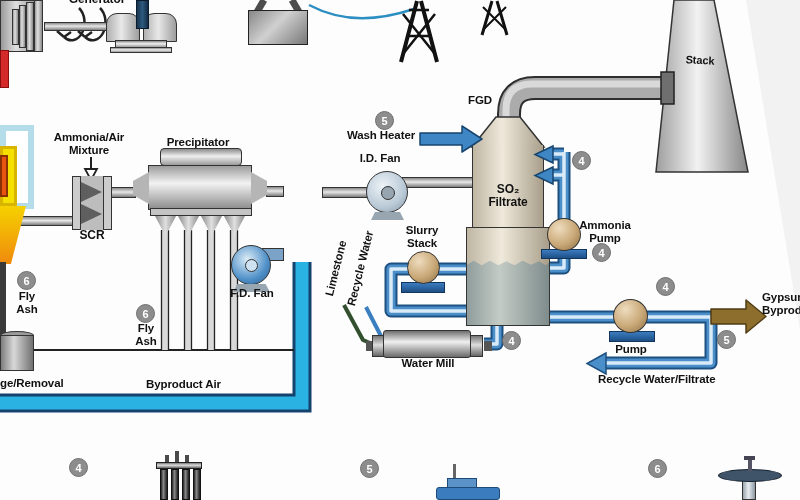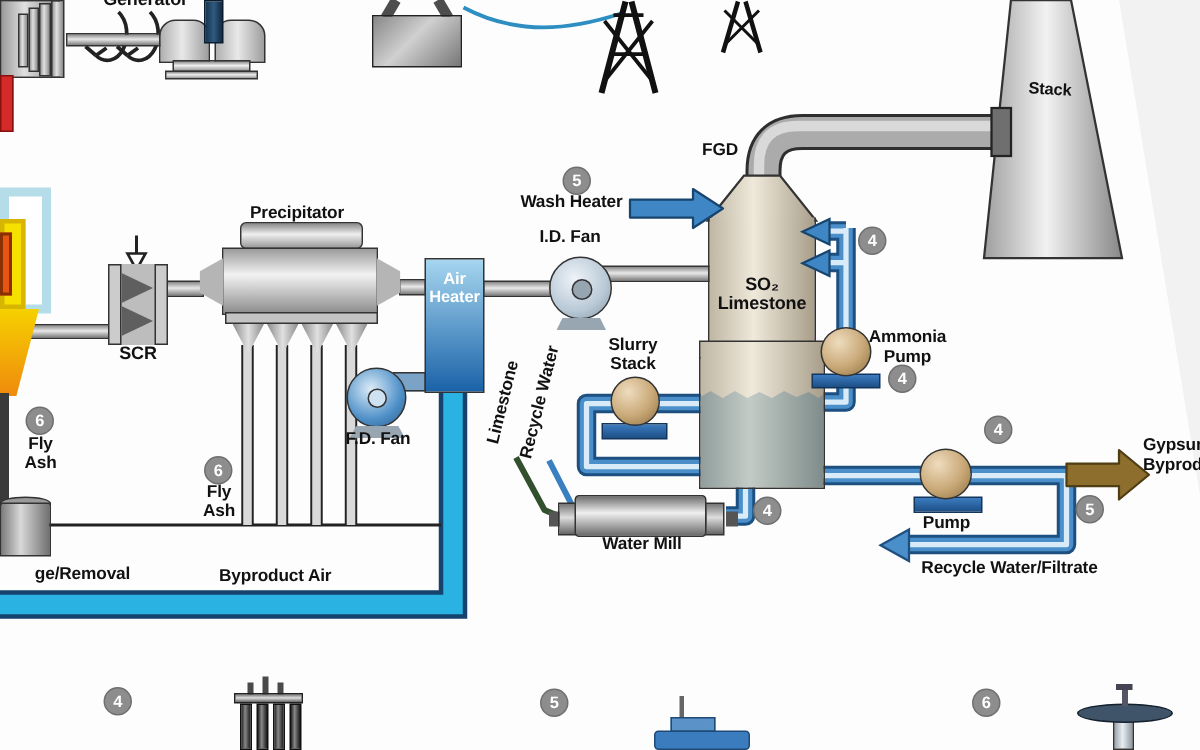--- a/index.html
+++ b/index.html
@@ -151,23 +151,20 @@
   <div class="el steelv" style="left:160px;top:148px;width:82px;height:18px;border-radius:4px"></div>
   <div class="el" style="left:148px;top:165px;width:104px;height:45px;background:linear-gradient(#9c9c9c,#f2f2f2 40%,#8c8c8c);border:1.5px solid #333"></div>
   <div class="el" style="left:133px;top:172px;width:16px;height:32px;clip-path:polygon(100% 0,100% 100%,0 72%,0 28%);background:#b5b5b5"></div>
   <div class="el" style="left:251px;top:172px;width:16px;height:32px;clip-path:polygon(0 0,0 100%,100% 72%,100% 28%);background:#b5b5b5"></div>
   <div class="el" style="left:150px;top:208px;width:102px;height:8px;background:#c4c4c4;border:1px solid #333"></div>
   <div class="el" style="left:155px;top:216px;width:21px;height:20px;clip-path:polygon(0 0,100% 0,50% 100%);background:linear-gradient(90deg,#8a8a8a,#e0e0e0 50%,#8a8a8a)"></div>
   <div class="el" style="left:178px;top:216px;width:21px;height:20px;clip-path:polygon(0 0,100% 0,50% 100%);background:linear-gradient(90deg,#8a8a8a,#e0e0e0 50%,#8a8a8a)"></div>
   <div class="el" style="left:201px;top:216px;width:21px;height:20px;clip-path:polygon(0 0,100% 0,50% 100%);background:linear-gradient(90deg,#8a8a8a,#e0e0e0 50%,#8a8a8a)"></div>
   <div class="el" style="left:224px;top:216px;width:21px;height:20px;clip-path:polygon(0 0,100% 0,50% 100%);background:linear-gradient(90deg,#8a8a8a,#e0e0e0 50%,#8a8a8a)"></div>
 
-  <div class="el" style="left:283px;top:172px;width:40px;height:90px;background:linear-gradient(#a6d6ef,#1a62a8);border:1.5px solid #333">
-    <div class="lbl" style="position:relative;left:0;top:7px;width:100%;color:#fff;font-size:11px">Air Heater</div>
-  </div>
 
   <div class="el" style="left:231px;top:245px;width:40px;height:40px;border-radius:50%;border:1.5px solid #333;background:radial-gradient(circle at 40% 35%,#dcecf7,#4f90c8 60%,#2a5d8e)"></div>
   <div class="el" style="left:245px;top:259px;width:13px;height:13px;border-radius:50%;background:#cfe2f1;border:1px solid #333"></div>
   <div class="el" style="left:233px;top:284px;width:37px;height:8px;clip-path:polygon(12% 0,88% 0,100% 100%,0 100%);background:#98a6b2"></div>
 
   <div class="el" style="left:366px;top:171px;width:42px;height:42px;border-radius:50%;border:1.5px solid #333;background:radial-gradient(circle at 40% 35%,#eef3f8,#b9c9d6 60%,#8496a5)"></div>
   <div class="el" style="left:381px;top:186px;width:14px;height:14px;border-radius:50%;background:#97a5b1;border:1px solid #333"></div>
   <div class="el" style="left:371px;top:212px;width:33px;height:8px;clip-path:polygon(12% 0,88% 0,100% 100%,0 100%);background:#98a6b2"></div>
 
   <div class="el beige" style="left:472px;top:145px;width:72px;height:84px;border-top:none"></div>
@@ -205,36 +202,37 @@
   <div class="el" style="left:742px;top:479px;width:14px;height:21px;background:linear-gradient(90deg,#9aa4ae,#e8edf2 45%,#8c97a1);border:1px solid #333"></div>
   <div class="el" style="left:718px;top:469px;width:64px;height:13px;border-radius:50%;background:#3f5469;border:1px solid #14202d"></div>
   <div class="el" style="left:748px;top:459px;width:4px;height:12px;background:#556"></div>
   <div class="el" style="left:744px;top:456px;width:11px;height:4px;background:#445"></div>
 
   <div class="lbl" style="left:57px;top:-7px;width:80px;font-size:12px">Generator</div>
   <div class="lbl" style="left:679px;top:54px;width:42px;font-size:11px;transform:rotate(3deg)">Stack</div>
   <div class="lbl" style="left:462px;top:94px;width:36px">FGD</div>
   <div class="lbl" style="left:342px;top:129px;width:78px">Wash Heater</div>
   <div class="lbl" style="left:351px;top:152px;width:58px">I.D. Fan</div>
+  <div class="lbl" style="left:50px;top:131px;width:78px">Ammonia/Air Mixture</div>
   <div class="lbl" style="left:156px;top:136px;width:84px">Precipitator</div>
   <div class="lbl" style="left:70px;top:229px;width:44px;font-size:12px">SCR</div>
   <div class="lbl" style="left:230px;top:287px;width:44px">F.D. Fan</div>
   <div class="lbl" style="left:10px;top:290px;width:34px">Fly Ash</div>
   <div class="lbl" style="left:129px;top:322px;width:34px">Fly Ash</div>
-  <div class="lbl" style="left:0;top:377px;width:110px;text-align:center">ge/Removal</div>
+  <div class="lbl" style="left:0;top:377px;width:110px;text-align:left">ge/Removal</div>
   <div class="lbl" style="left:146px;top:378px;width:100px;text-align:left">Byproduct Air</div>
   <div class="lbl" style="left:296px;top:262px;width:80px;transform:rotate(-76deg)">Limestone</div>
   <div class="lbl" style="left:312px;top:262px;width:97px;transform:rotate(-76deg)">Recycle Water</div>
   <div class="lbl" style="left:397px;top:224px;width:50px">Slurry Stack</div>
   <div class="lbl" style="left:394px;top:357px;width:68px">Water Mill</div>
-  <div class="lbl" style="left:477px;top:183px;width:62px;font-size:12px">SO₂ Limestone</div>
+  <div class="lbl" style="left:477px;top:183px;width:62px;font-size:12px">SO₂ Filtrate</div>
   <div class="lbl" style="left:578px;top:219px;width:54px">Ammonia Pump</div>
   <div class="lbl" style="left:762px;top:291px;width:60px;text-align:left">Gypsum Byproduct</div>
   <div class="lbl" style="left:608px;top:343px;width:46px">Pump</div>
-  <div class="lbl" style="left:598px;top:373px;width:150px;text-align:center">Recycle Water/Filtrate</div>
+  <div class="lbl" style="left:598px;top:373px;width:150px;text-align:left">Recycle Water/Filtrate</div>
 
   <div class="badge" style="left:375px;top:111px">5</div>
   <div class="badge" style="left:572px;top:151px">4</div>
   <div class="badge" style="left:592px;top:243px">4</div>
   <div class="badge" style="left:17px;top:271px">6</div>
   <div class="badge" style="left:136px;top:304px">6</div>
   <div class="badge" style="left:502px;top:331px">4</div>
   <div class="badge" style="left:656px;top:277px">4</div>
   <div class="badge" style="left:717px;top:330px">5</div>
   <div class="badge" style="left:69px;top:458px">4</div>

